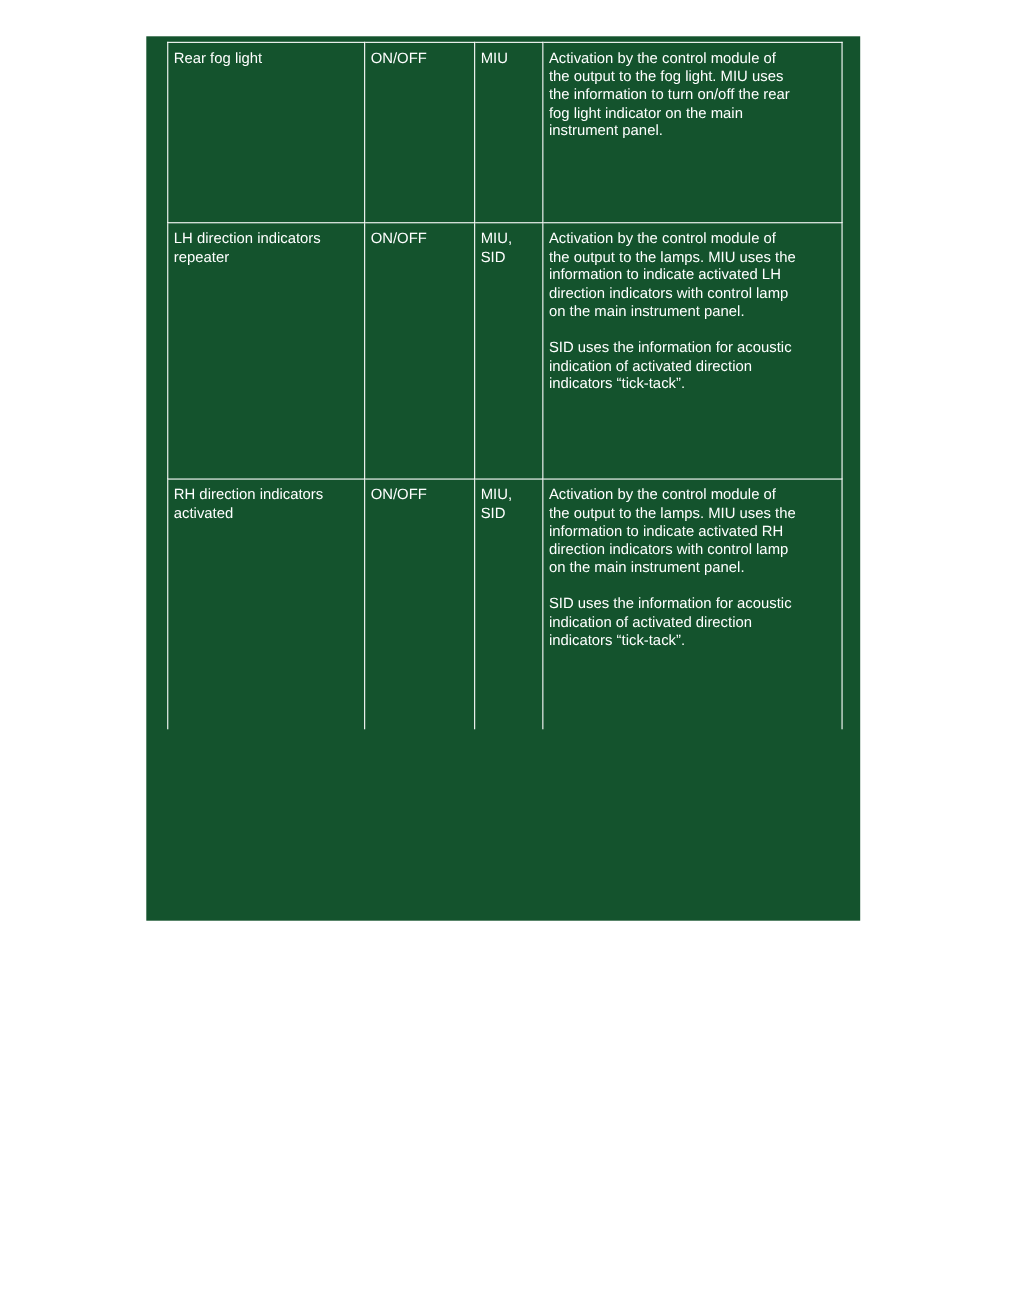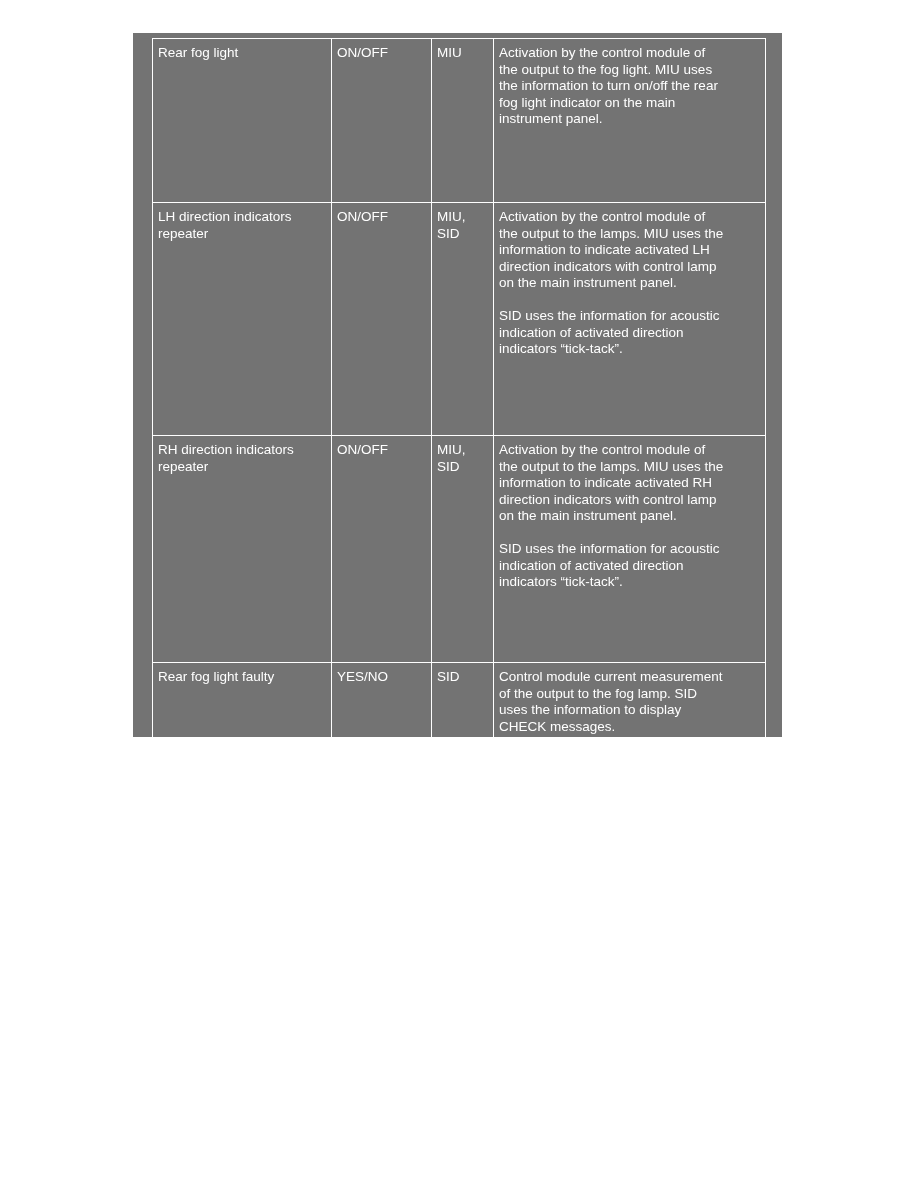--- a/index.html
+++ b/index.html
@@ -12,22 +12,22 @@
     background: #ffffff;
     position: relative;
     font-family: "Liberation Sans", sans-serif;
     overflow: hidden;
   }
   .scan-block {
     position: absolute;
     left: 133px;
     top: 33px;
     width: 649px;
-    height: 704px;
-    background: #737373;
+    height: 804px;
+    background: #14532d;
   }
   table.signal-table {
     position: absolute;
     left: 19px;
     top: 5px;
     border-collapse: collapse;
     table-layout: fixed;
     width: 613px;
   }
   table.signal-table td {
@@ -87,38 +87,29 @@
 information to indicate activated LH
 direction indicators with control lamp
 on the main instrument panel.
 
 SID uses the information for acoustic
 indication of activated direction
 indicators “tick-tack”.</td>
       </tr>
       <tr class="row-3">
         <td>RH direction indicators
-repeater</td>
+activated</td>
         <td>ON/OFF</td>
         <td>MIU,
 SID</td>
         <td>Activation by the control module of
 the output to the lamps. MIU uses the
 information to indicate activated RH
 direction indicators with control lamp
 on the main instrument panel.
 
 SID uses the information for acoustic
 indication of activated direction
 indicators “tick-tack”.</td>
       </tr>
-      <tr class="row-4">
-        <td>Rear fog light faulty</td>
-        <td>YES/NO</td>
-        <td>SID</td>
-        <td>Control module current measurement
-of the output to the fog lamp. SID
-uses the information to display
-CHECK messages.</td>
-      </tr>
     </tbody>
   </table>
 </div>
 
 </body></html>

